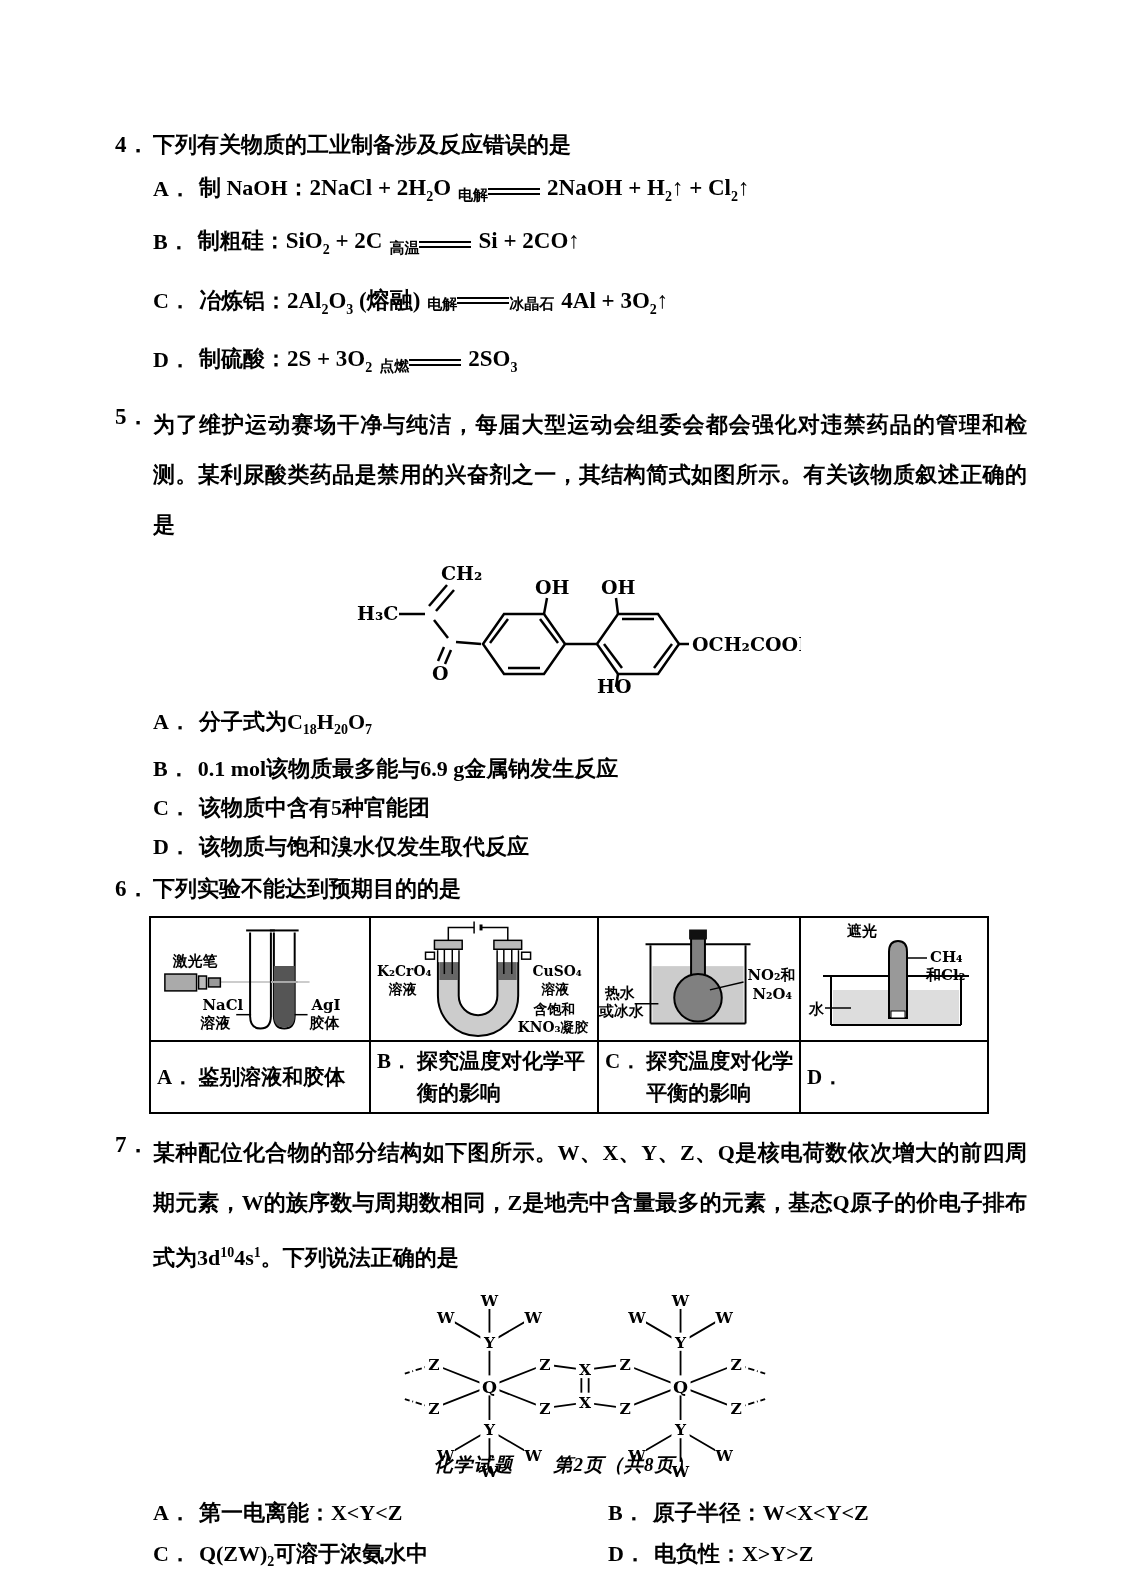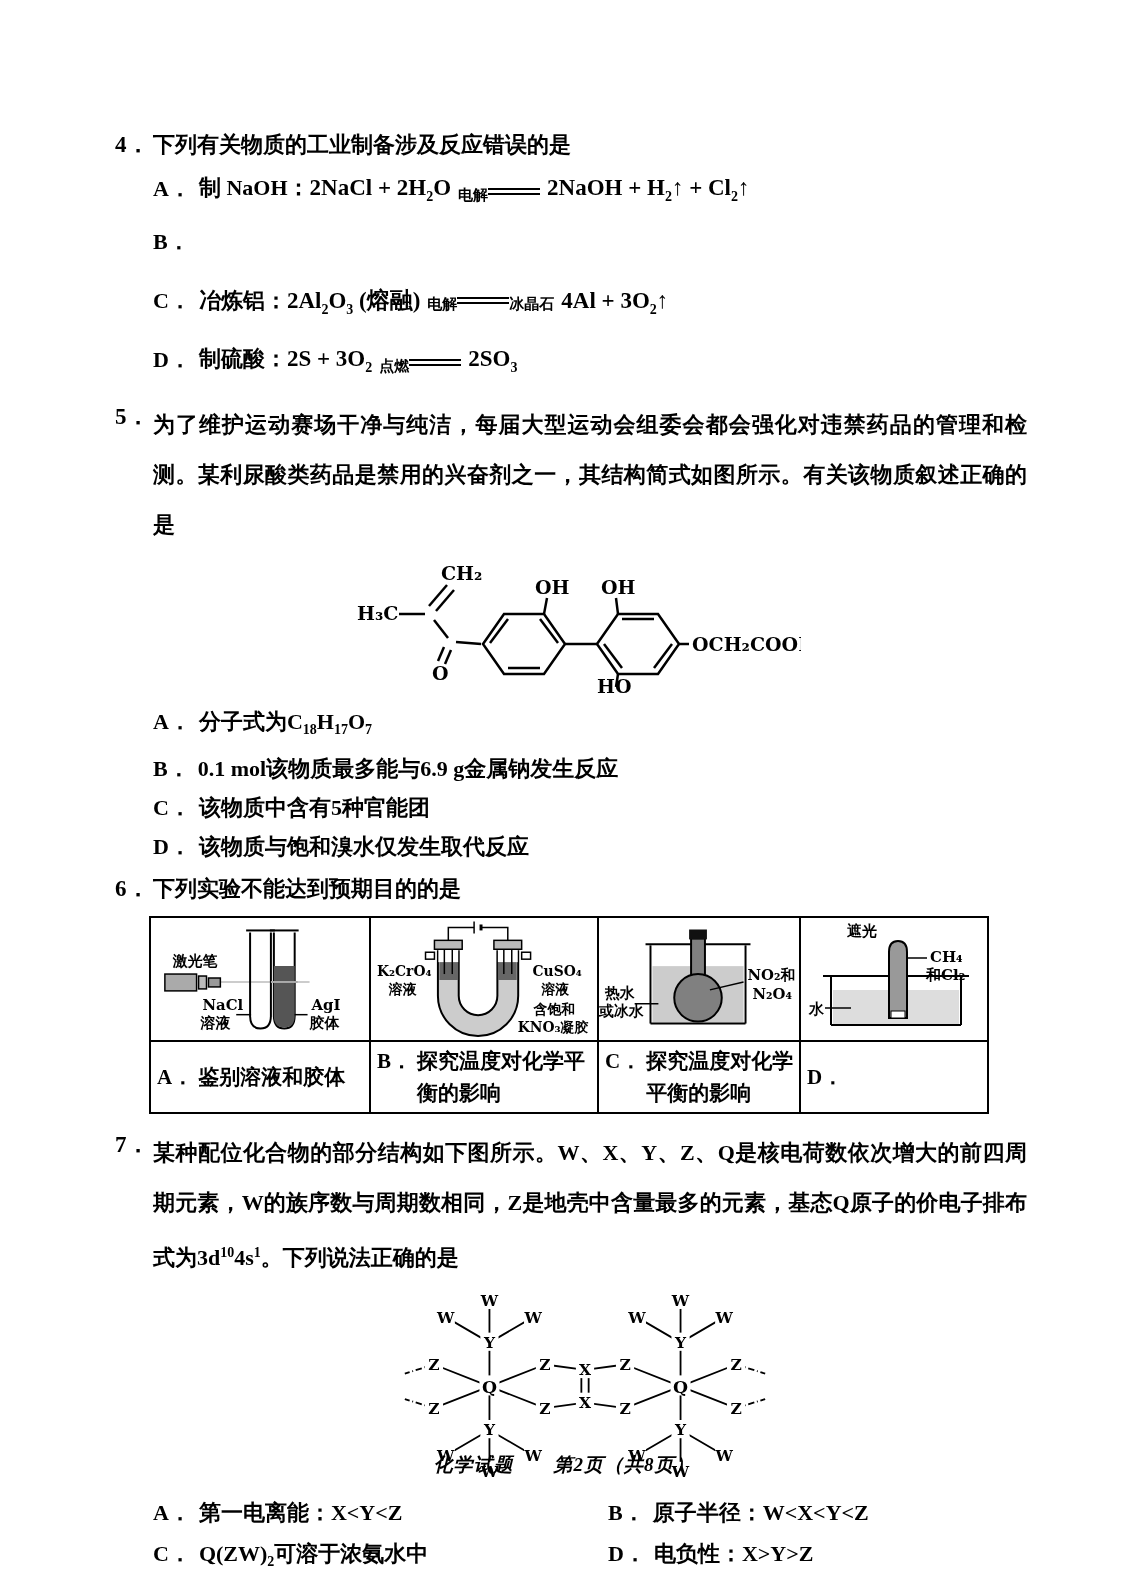--- a/index.html
+++ b/index.html
@@ -64,20 +64,24 @@
       </div>
       <div class="opt-eq">
         <span class="opt-label">A．</span>
         <span class="opt-eq-body"><span class="eq-zh">制 NaOH：</span><span class="eq-f">2NaCl + 2H<sub>2</sub>O</span><span class="eqsign">
               <span class="eq-lbl">电解</span>
               <span class="eq-bar"></span>
             </span><span class="eq-f">2NaOH + H<sub>2</sub>↑ + Cl<sub>2</sub>↑</span></span>
       </div>
       <div class="opt-eq">
         <span class="opt-label">B．</span>
+        <span class="opt-eq-body"><span class="eq-zh">制粗硅：</span><span class="eq-f">SiO<sub>2</sub> + 2C</span><span class="eqsign">
+              <span class="eq-lbl">高温</span>
+              <span class="eq-bar"></span>
+            </span><span class="eq-f">Si + 2CO↑</span></span>
       </div>
       <div class="opt-eq">
         <span class="opt-label">C．</span>
         <span class="opt-eq-body"><span class="eq-zh">冶炼铝：</span><span class="eq-f">2Al<sub>2</sub>O<sub>3</sub> (熔融)</span><span class="eqsign has-b">
               <span class="eq-lbl">电解</span>
               <span class="eq-bar"></span>
               <span class="eq-lbl">冰晶石</span>
             </span><span class="eq-f">4Al + 3O<sub>2</sub>↑</span></span>
       </div>
       <div class="opt-eq">
@@ -139,21 +143,21 @@
             <text x="190" y="40">OH</text>
             <text x="256" y="40">OH</text>
             <text x="252" y="139">HO</text>
             <text x="347" y="97">OCH₂COOH</text>
           </g>
         </svg>
       </div>
 
       <div class="opt">
         <span class="opt-label">A．</span>
-        <span class="opt-text">分子式为C<sub>18</sub>H<sub>17</sub>O<sub>7</sub></span>
+        <span class="opt-text">分子式为C<sub>18</sub>H<sub>20</sub>O<sub>7</sub></span>
       </div>
       <div class="opt">
         <span class="opt-label">B．</span>
         <span class="opt-text">0.1 mol该物质最多能与6.9 g金属钠发生反应</span>
       </div>
       <div class="opt">
         <span class="opt-label">C．</span>
         <span class="opt-text">该物质中含有5种官能团</span>
       </div>
       <div class="opt">

